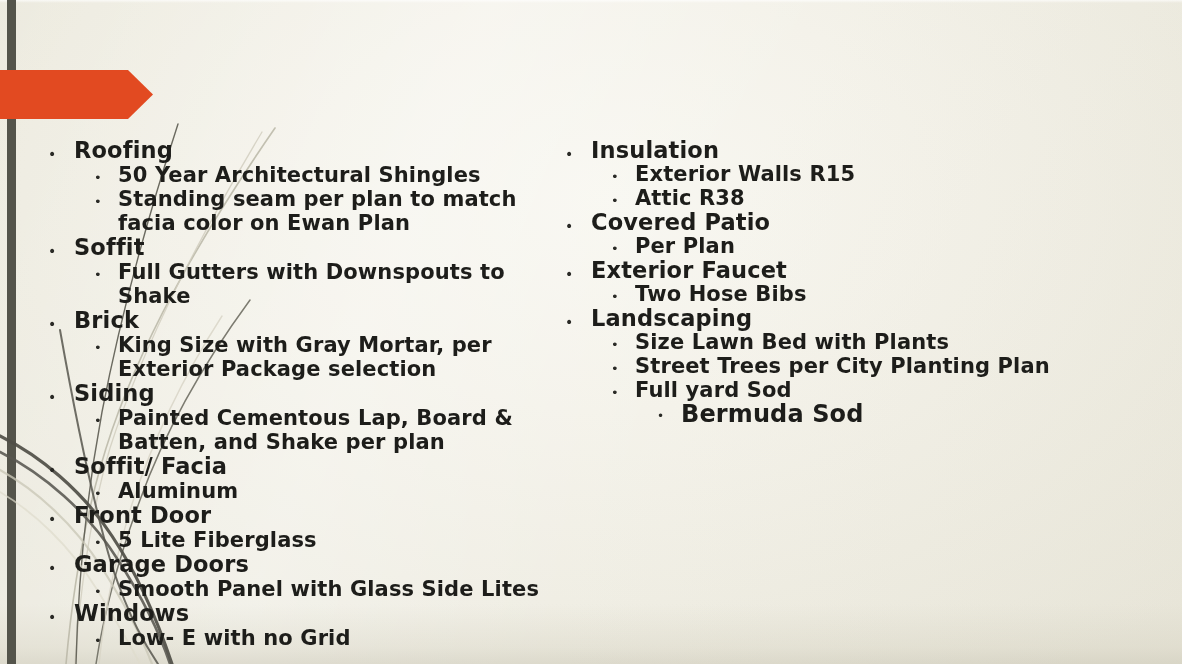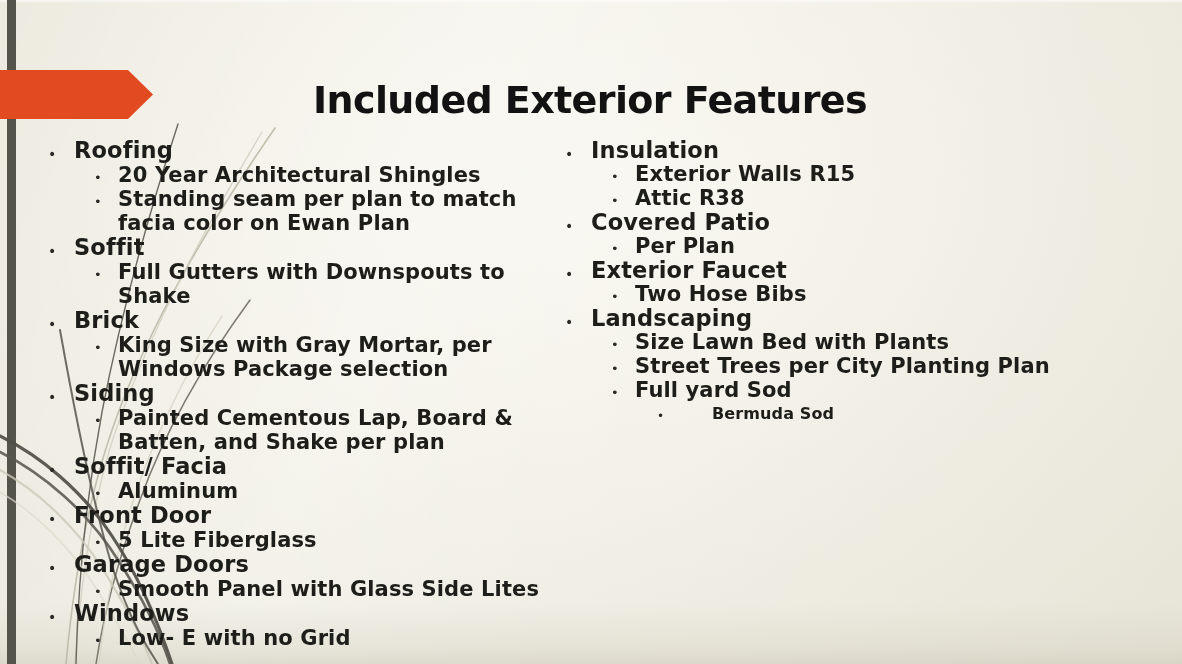--- a/index.html
+++ b/index.html
@@ -158,24 +158,23 @@
   }
 
   
   .lvl3 { margin-left: 92px; }
   .lvl3 .dot {
     width: 24px;
     font-size: 12px;
     padding-top: 8px;
   }
   .lvl3 .txt {
-    font-size: 16px;
+    font-size: 24px;
     line-height: 24px;
     letter-spacing: 0.12px;
-    margin-left: 31px;
   }
 
   
   .col-right .lvl1 .txt,
   .col-right .lvl2 .txt,
   .col-right .lvl3 .txt { line-height: 24px; }
 </style>
 </head>
 <body>
 
@@ -200,50 +199,49 @@
       <path d="M 0 470 C 36 490, 74 524, 102 568 C 126 606, 142 638, 152 664" stroke="#cbc8b8" stroke-width="2.2" opacity="0.8"></path>
       <path d="M 0 492 C 34 512, 70 546, 96 588 C 118 624, 132 648, 140 664" stroke="#dedbcc" stroke-width="1.8" opacity="0.7"></path>
       <path d="M 60 330 C 76 420, 92 500, 112 566 C 130 620, 146 646, 158 664" stroke="#57564e" stroke-width="2.0" opacity="0.85"></path>
     </g>
   </svg>
 
   <svg class="arrow-banner" viewBox="0 0 153 49" preserveAspectRatio="none">
     <polygon points="0,0 128,0 153,24.5 128,49 0,49" fill="#e24a21"></polygon>
   </svg>
 
-  <div class="slide-title">Included Exterior Features</div>
 
   <div class="col col-left" id="col-left">
       <div class="bullet-row lvl1">
         <span class="dot">•</span>
         <span class="txt">Roofing</span>
       </div>
       <div class="bullet-row lvl2">
         <span class="dot">•</span>
-        <span class="txt">20 Year Architectural Shingles</span>
+        <span class="txt">50 Year Architectural Shingles</span>
       </div>
       <div class="bullet-row lvl2">
         <span class="dot">•</span>
         <span class="txt">Standing seam per plan to match facia color on Ewan Plan</span>
       </div>
       <div class="bullet-row lvl1">
         <span class="dot">•</span>
         <span class="txt">Soffit</span>
       </div>
       <div class="bullet-row lvl2">
         <span class="dot">•</span>
         <span class="txt">Full Gutters with Downspouts to Shake</span>
       </div>
       <div class="bullet-row lvl1">
         <span class="dot">•</span>
         <span class="txt">Brick</span>
       </div>
       <div class="bullet-row lvl2">
         <span class="dot">•</span>
-        <span class="txt">King Size with Gray Mortar, per Windows Package selection</span>
+        <span class="txt">King Size with Gray Mortar, per Exterior Package selection</span>
       </div>
       <div class="bullet-row lvl1">
         <span class="dot">•</span>
         <span class="txt">Siding</span>
       </div>
       <div class="bullet-row lvl2">
         <span class="dot">•</span>
         <span class="txt">Painted Cementous Lap, Board &amp; Batten, and Shake per plan</span>
       </div>
       <div class="bullet-row lvl1">

